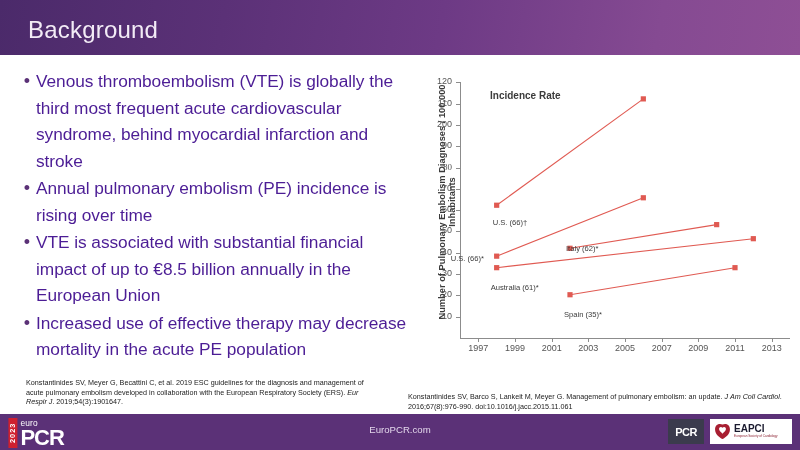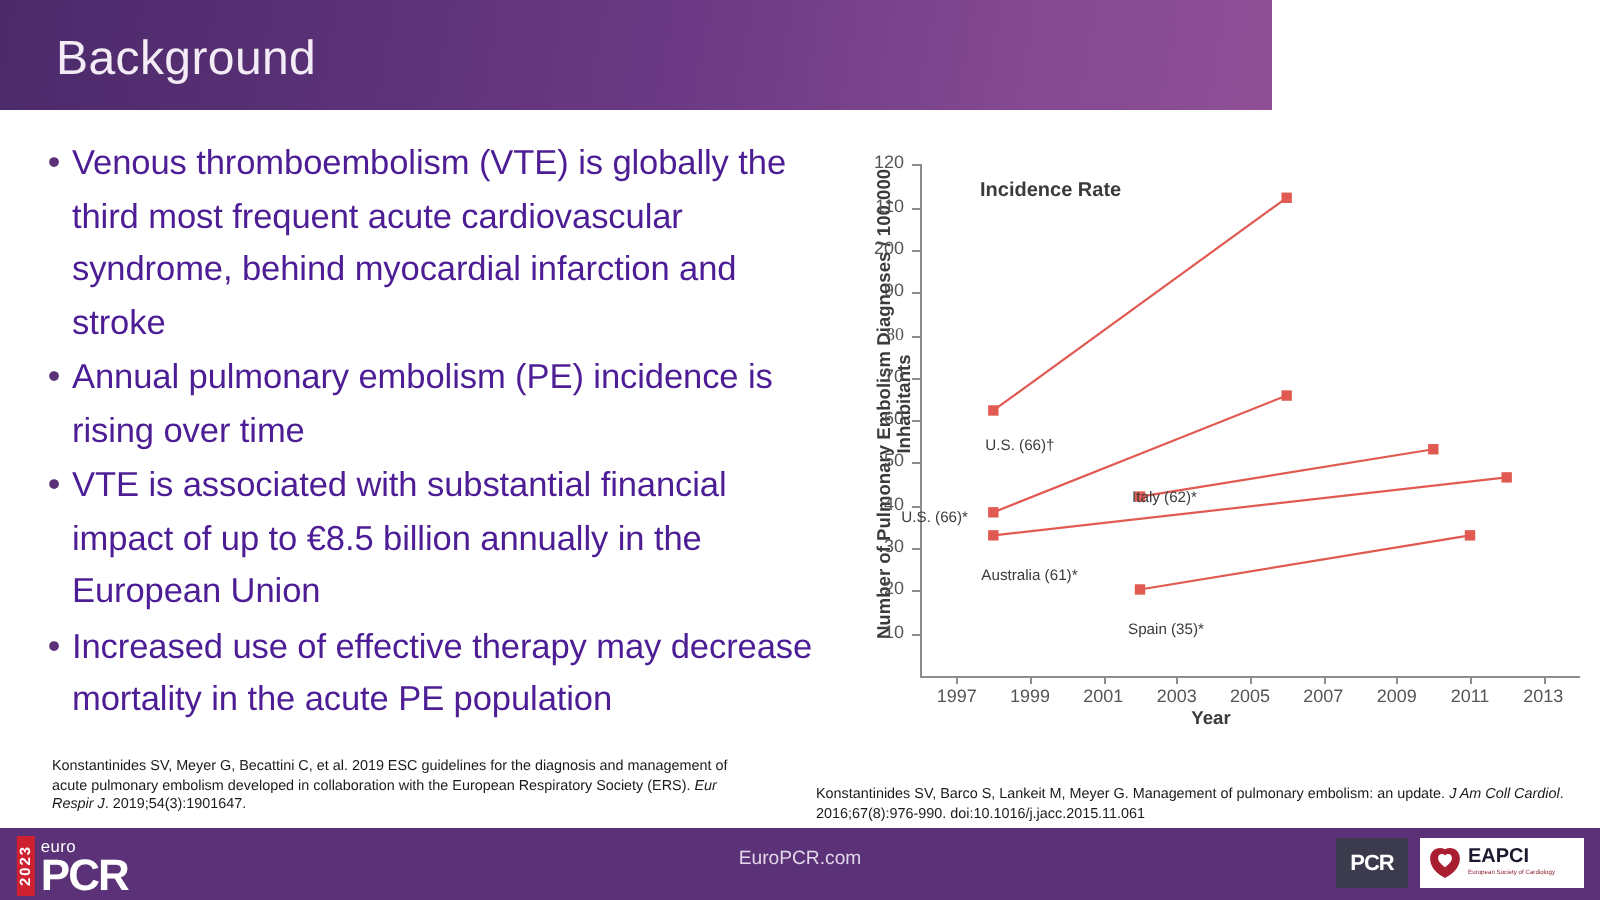--- a/index.html
+++ b/index.html
@@ -5,21 +5,21 @@
   * { margin:0; padding:0; box-sizing:border-box; }
   html,body { width:800px; height:450px; overflow:hidden; }
   body {
     font-family:"Liberation Sans", sans-serif;
     background:#ffffff;
     position:relative;
   }
 
   
   .header {
-    position:absolute; left:0; top:0; width:636px; height:55px;
+    position:absolute; left:0; top:0; width:800px; height:55px;
     background:linear-gradient(100deg,#4b2a6a 0%,#5b3177 28%,#6d3a85 55%,#854a92 82%,#8e4f95 100%);
   }
   .header-title {
     position:absolute; left:28px; top:16px;
     font-size:24px; color:#f3ecf6; font-weight:400;
     letter-spacing:.2px;
   }
 
   
   .bullets {
@@ -146,21 +146,20 @@
     <span class="bullet-text">Increased use of effective therapy may decrease mortality in the acute PE population</span>
   </div>
 </div>
 
 <div class="cite cite-left"><span>Konstantinides SV, Meyer G, Becattini C, et al. 2019 ESC guidelines for the diagnosis and management of acute pulmonary embolism developed in collaboration with the European Respiratory Society (ERS). </span><i>Eur Respir J</i><span>. 2019;54(3):1901647.</span></div>
 
 <div class="cite cite-right"><span>Konstantinides SV, Barco S, Lankeit M, Meyer G. Management of pulmonary embolism: an update. </span><i>J Am Coll Cardiol</i><span>. 2016;67(8):976-990. doi:10.1016/j.jacc.2015.11.061</span></div>
 
 <div class="chart-wrap">
   <div class="ylabel">Number of Pulmonary Embolism Diagnoses / 100,000 Inhabitants</div>
-  <div class="xlabel">Year</div>
   <div class="plot-title">Incidence Rate</div>
 
   <div id="axes">
       <div class="axis-line" style="left: 42px; top: 16.2623px; width: 1px; height: 255.738px;"></div>
       <div class="axis-line" style="left: 42px; top: 272px; width: 330px; height: 1px;"></div>
       <div class="ytick-mark" style="left: 38px; top: 250.689px;"></div>
       <div class="ytick-label" style="left: 10px; top: 244.689px;">10</div>
       <div class="ytick-mark" style="left: 38px; top: 229.377px;"></div>
       <div class="ytick-label" style="left: 10px; top: 223.377px;">20</div>
       <div class="ytick-mark" style="left: 38px; top: 208.066px;"></div>

